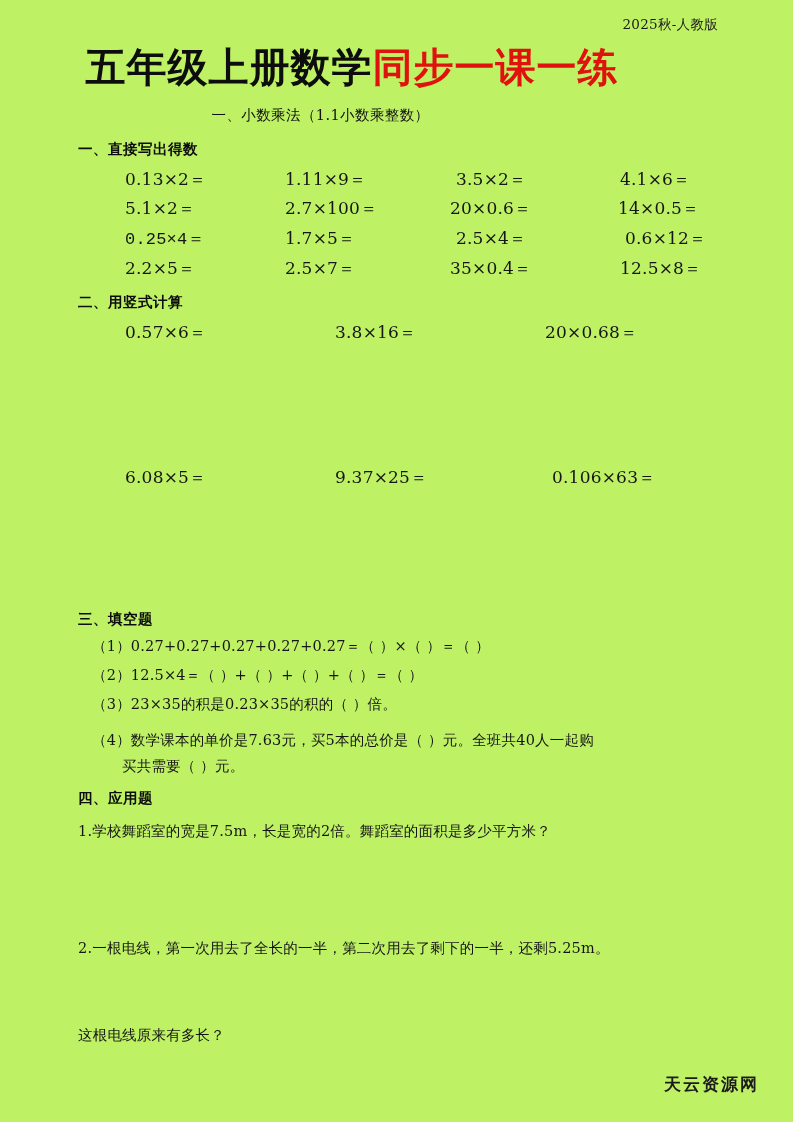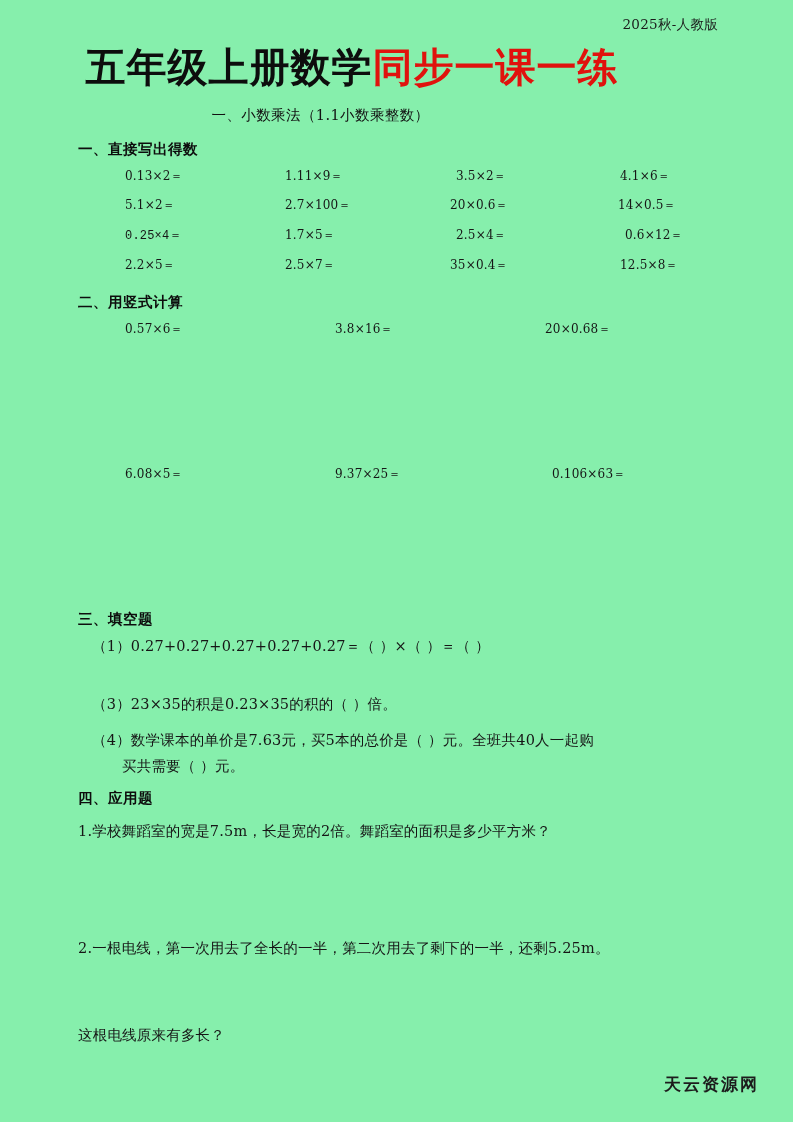--- a/index.html
+++ b/index.html
@@ -8,21 +8,21 @@
     background: #ffffff;
   }
   body {
     font-family: "DejaVu Serif", "Liberation Serif", serif;
     color: #111111;
   }
   #page {
     position: relative;
     width: 793px;
     height: 1122px;
-    background: #86efac;
+    background: #bef264;
     overflow: hidden;
   }
 
   
   .edition-tag {
     position: absolute;
     top: 16px;
     right: 75px;
     font-size: 13.5px;
     letter-spacing: 0.3px;
@@ -64,21 +64,21 @@
     font-family: "DejaVu Sans", "Liberation Sans", sans-serif;
     font-weight: bold;
     font-size: 14.5px;
     letter-spacing: 0.5px;
     color: #0d0d0d;
     white-space: nowrap;
   }
 
   .prob {
     position: absolute;
-    font-size: 12px;
+    font-size: 17px;
     letter-spacing: 0.2px;
     color: #161616;
     white-space: nowrap;
   }
 
   .qline {
     position: absolute;
     left: 92px;
     font-size: 14.5px;
     letter-spacing: 0.2px;
@@ -160,20 +160,21 @@
   <div class="prob" style="left:335px; top:321px;">3.8×16＝</div>
   <div class="prob" style="left:545px; top:321px;">20×0.68＝</div>
 
   <div class="prob" style="left:125px; top:466px;">6.08×5＝</div>
   <div class="prob" style="left:335px; top:466px;">9.37×25＝</div>
   <div class="prob" style="left:552px; top:466px;">0.106×63＝</div>
 
   <div class="section-heading" style="top:610px;">三、填空题</div>
 
   <div class="qline" style="top:637px;">（1）0.27+0.27+0.27+0.27+0.27＝（       ）×（       ）＝（       ）</div>
+  <div class="qline" style="top:666px;">（2）12.5×4＝（       ）+（       ）+（       ）+（       ）＝（       ）</div>
   <div class="qline" style="top:695px;">（3）23×35的积是0.23×35的积的（       ）倍。</div>
   <div class="qline" style="top:731px;">（4）数学课本的单价是7.63元，买5本的总价是（      ）元。全班共40人一起购</div>
   <div class="qline indent" style="top:757px;">买共需要（      ）元。</div>
 
   <div class="section-heading" style="top:789px;">四、应用题</div>
 
   <div class="wordprob" style="top:822px;">1.学校舞蹈室的宽是7.5m，长是宽的2倍。舞蹈室的面积是多少平方米？</div>
   <div class="wordprob" style="top:939px;">2.一根电线，第一次用去了全长的一半，第二次用去了剩下的一半，还剩5.25m。</div>
   <div class="wordprob" style="top:986px;margin-top:40px;">这根电线原来有多长？</div>
 

